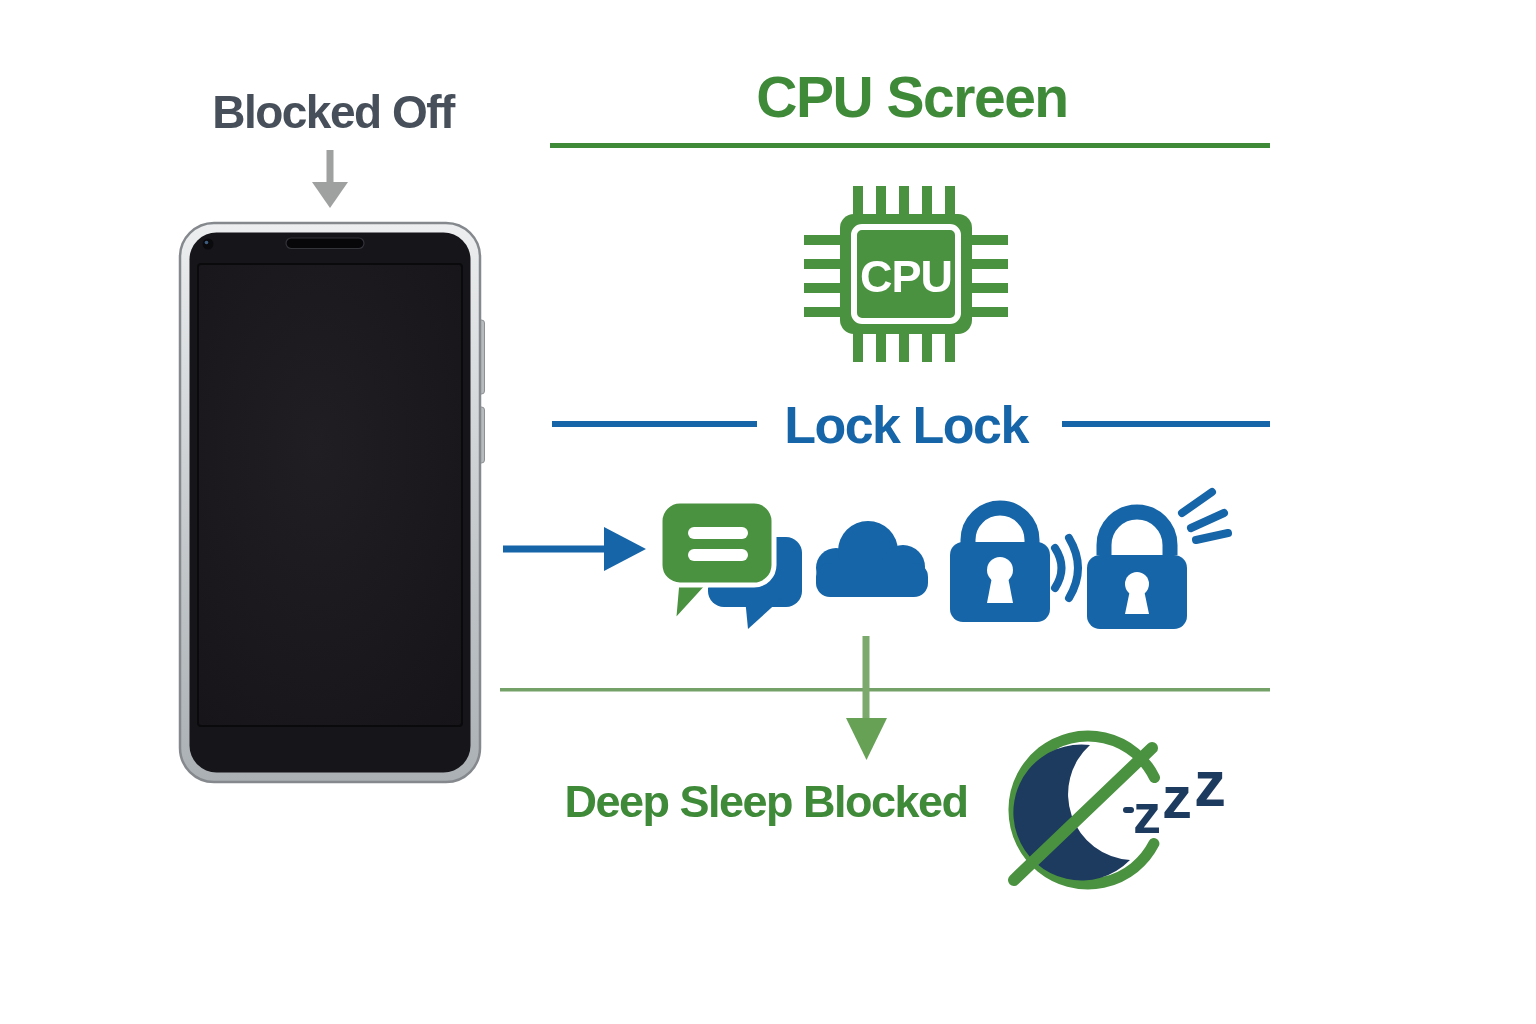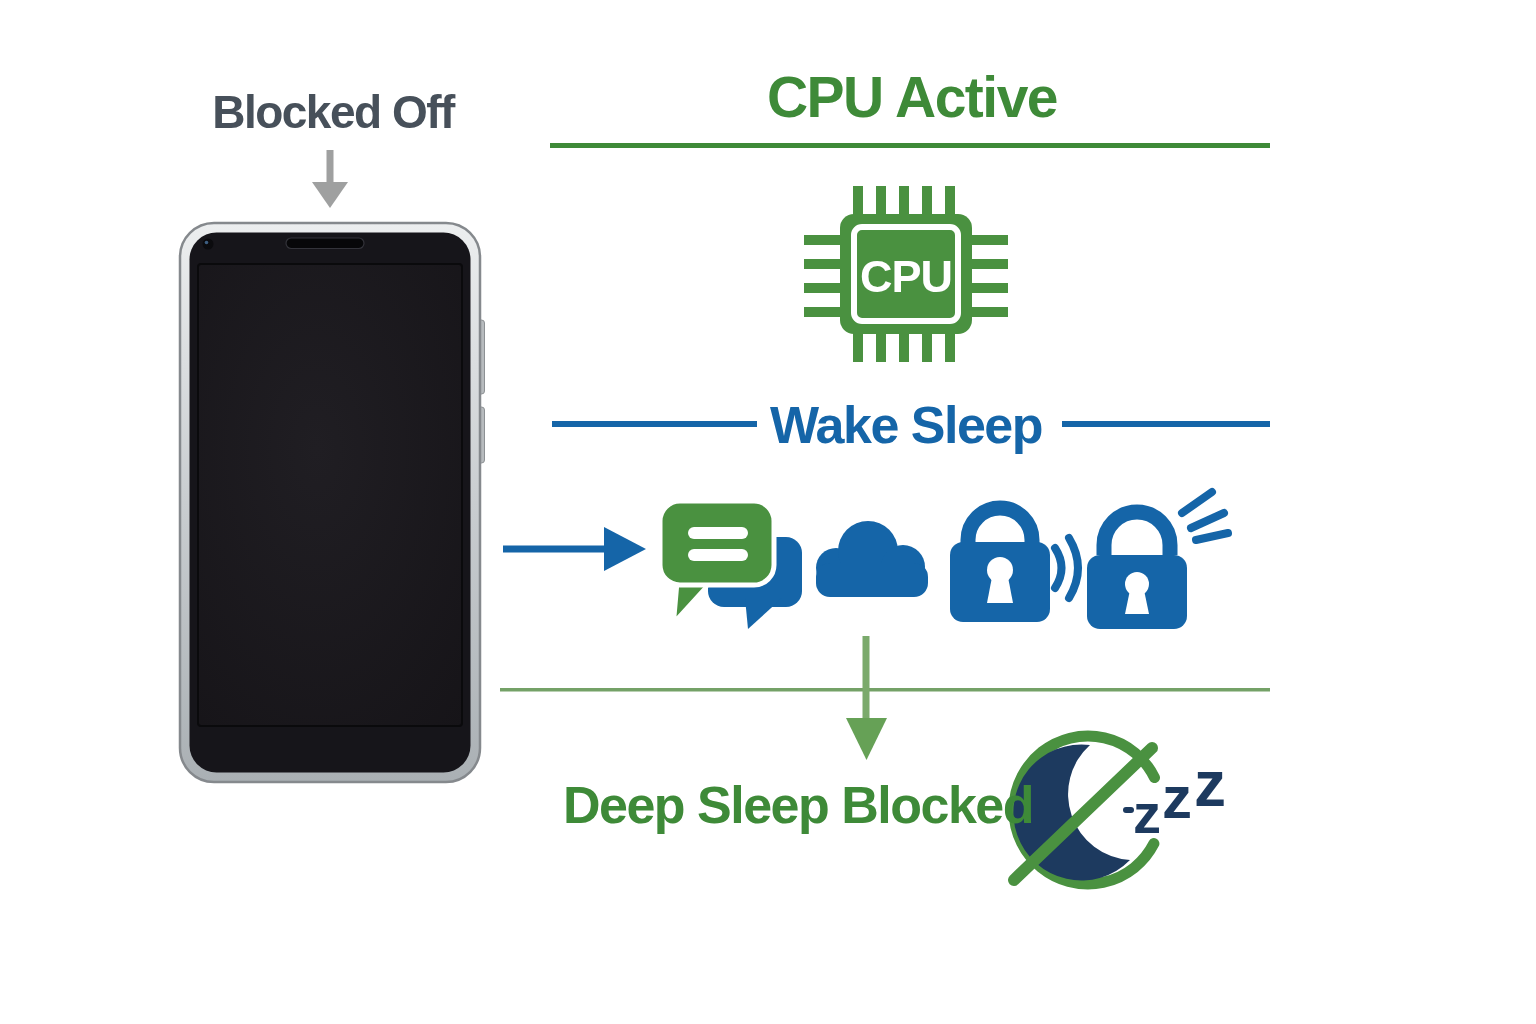--- a/index.html
+++ b/index.html
@@ -15,21 +15,21 @@
     position:absolute;
     font-weight:700;
     letter-spacing:-1.5px;
     white-space:nowrap;
     transform:translateX(-50%);
     line-height:1.05;
   }
   .screen-off{left:333px;top:88px;font-size:46px;color:var(--slate);}
   .cpu-active{left:912px;top:68px;font-size:57px;color:var(--green);}
   .wake-lock{left:906px;top:398px;font-size:52px;color:var(--blue);}
-  .deep-sleep{left:798px;top:778px;font-size:52px;color:var(--green);}
+  .deep-sleep{left:766px;top:778px;font-size:45px;color:var(--green);}
 </style>
 </head>
 <body>
 
 <div class="stage">
 
   <svg width="1536" height="1024" viewBox="0 0 1536 1024">
     <defs>
       <linearGradient id="frameGrad" x1="0" y1="0" x2="0" y2="1">
         <stop offset="0" stop-color="#eceeef"></stop>
@@ -148,16 +148,16 @@
       <g fill="var(--navy)" font-family="Liberation Sans, sans-serif" font-weight="700">
         <rect x="1123" y="807" width="11" height="6" rx="3"></rect>
         <text x="1133" y="833" font-size="56">z</text>
         <text x="1162" y="818" font-size="60">z</text>
         <text x="1194" y="806" font-size="64">z</text>
       </g>
     </g>
   </svg>
 
   <div class="label screen-off">Blocked Off</div>
-  <div class="label cpu-active">CPU Active</div>
-  <div class="label wake-lock">Wake Sleep</div>
+  <div class="label cpu-active">CPU Screen</div>
+  <div class="label wake-lock">Lock Lock</div>
   <div class="label deep-sleep">Deep Sleep Blocked</div>
 </div>
 
 </body></html>

